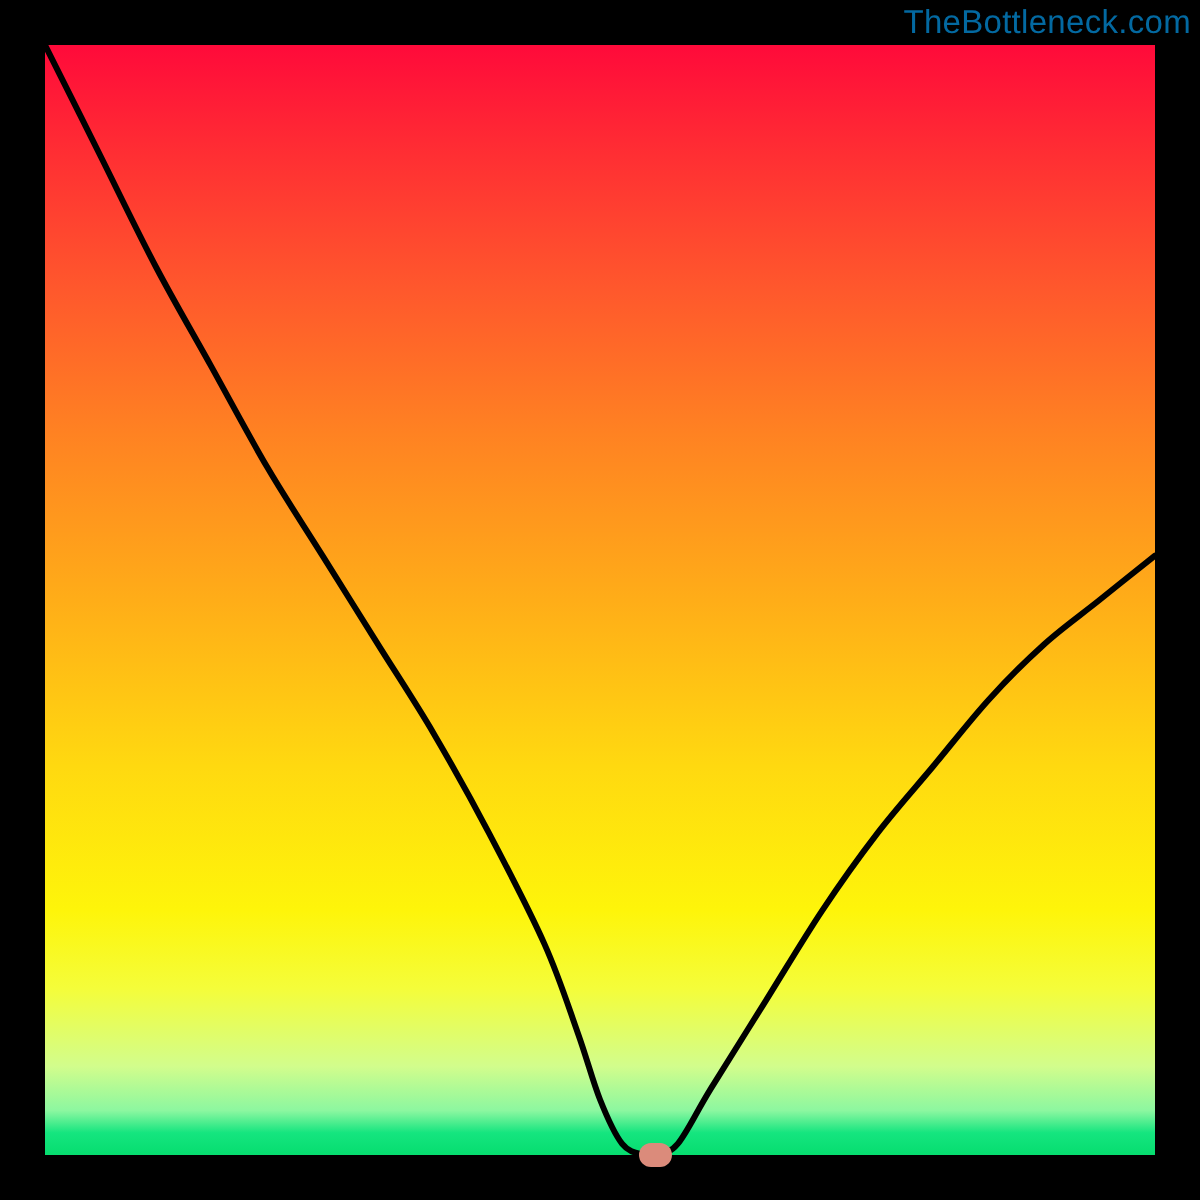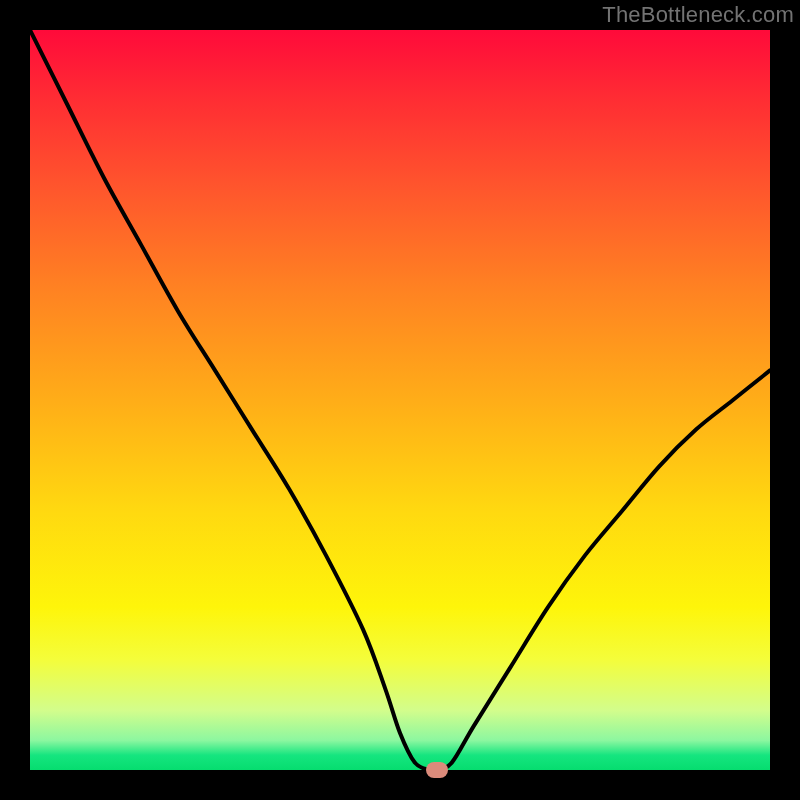--- a/index.html
+++ b/index.html
@@ -46,21 +46,21 @@
     border-radius: 8px;
     background: #db8b7b;
     transform: translate(-50%, -50%);
   }
   .attrib {
     position: absolute;
     top: 2px;
     right: 6px;
     font-family: Arial, Helvetica, sans-serif;
     font-size: 22px;
-    color: #737373;
+    color: #0369a1;
     letter-spacing: 0.2px;
   }
   svg.curve {
     position: absolute;
     left: 0;
     top: 0;
   }
 </style>
 </head>
 <body>

